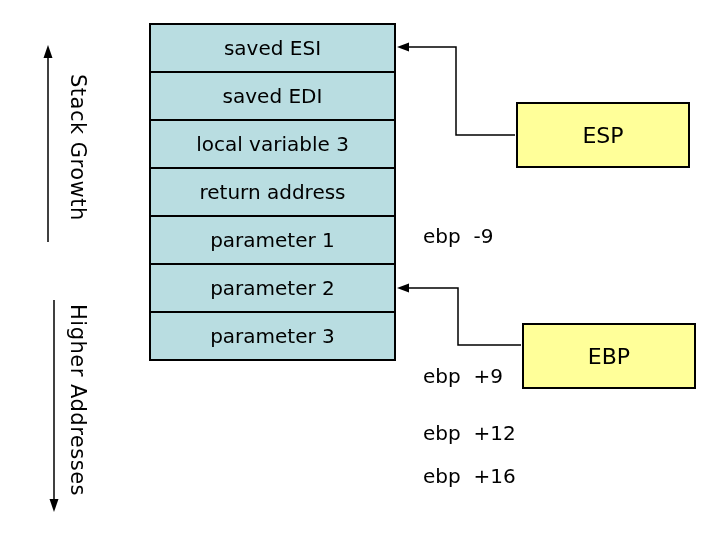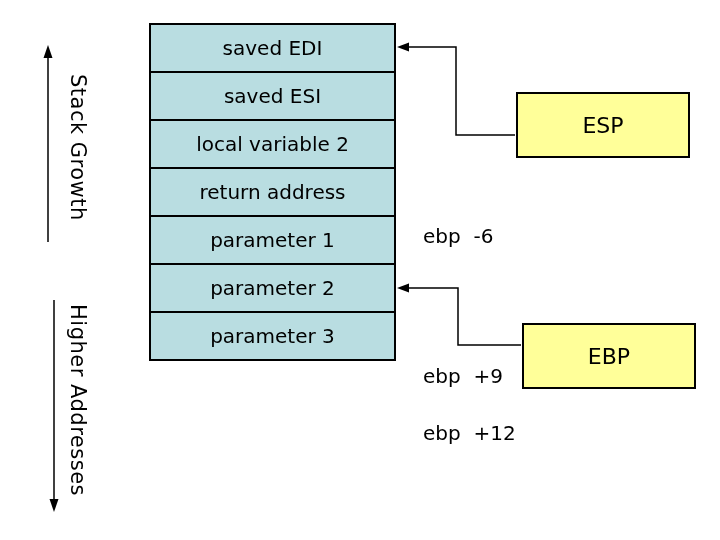--- a/index.html
+++ b/index.html
@@ -55,21 +55,21 @@
     box-sizing: border-box;
     width: 174px;
     height: 66px;
     background: #ffff99;
     border: 2px solid #000000;
     display: flex;
     align-items: center;
     justify-content: center;
     font-size: 22px;
   }
-  .register-esp { left: 516px; top: 92px; text-align: right; }
+  .register-esp { left: 516px; top: 102px; text-align: right; }
   .register-ebp { left: 522px; top: 312px; margin-top: 11px; }
   
   .offset-label {
     position: absolute;
     left: 423px;
     font-size: 20px;
     white-space: pre;
     line-height: 24px;
   }
   .offset-0 { top: 224px; }
@@ -94,33 +94,34 @@
     <polygon points="397,47 409,42.5 409,51.5" fill="#000000"></polygon>
 
     <polyline points="401,288 458,288 458,345 521,345" fill="none" stroke="#000000" stroke-width="1.5"></polyline>
     <polygon points="397,288 409,283.5 409,292.5" fill="#000000"></polygon>
   </svg>
 
   <div class="vtext vtext-stack-growth">Stack Growth</div>
   <div class="vtext vtext-higher-addr">Higher Addresses</div>
 
   <div class="stack">
+    <div class="stack-row">saved ESI</div>
     <div class="stack-row">saved EDI</div>
-    <div class="stack-row">saved ESI</div>
-    <div class="stack-row">local variable 2</div>
+    <div class="stack-row">local variable 3</div>
     <div class="stack-row">return address</div>
     <div class="stack-row">parameter 1</div>
     <div class="stack-row">parameter 2</div>
     <div class="stack-row">parameter 3</div>
   </div>
 
   <div class="register-box register-esp">
     <span>ESP</span>
   </div>
   <div class="register-box register-ebp">
     <span>EBP</span>
   </div>
 
-  <div class="offset-label offset-0">ebp  -6</div>
+  <div class="offset-label offset-0">ebp  -9</div>
   <div class="offset-label offset-1">ebp  +9</div>
   <div class="offset-label offset-2">ebp  +12</div>
+  <div class="offset-label offset-3">ebp  +16</div>
 
 </div>
 
 </body></html>

